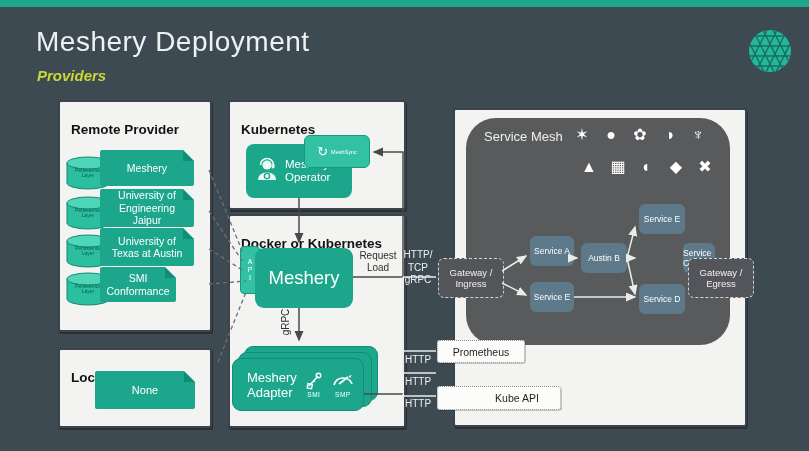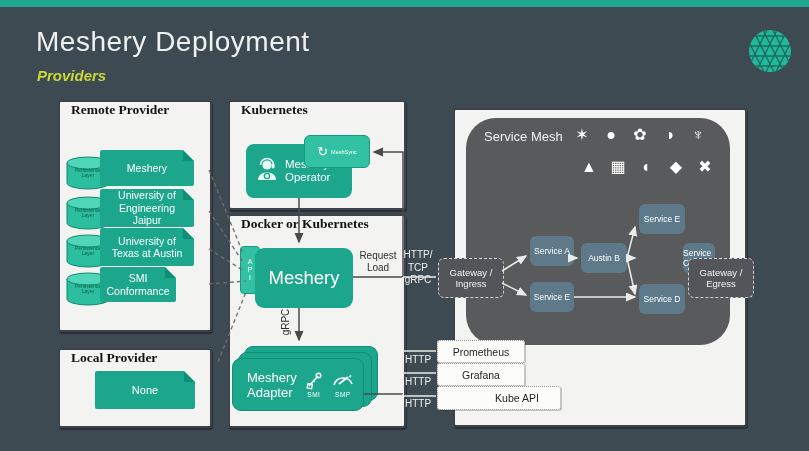--- a/index.html
+++ b/index.html
@@ -8,21 +8,21 @@
   .abs{position:absolute;}
   .pre{white-space:pre-line;}
   
   #topbar{left:0;top:0;width:809px;height:7px;background:#1fa78e;}
   
   #title{left:36px;top:26px;font-size:28px;color:#eef1f1;letter-spacing:.5px;}
   #subtitle{left:37px;top:67px;font-size:15px;font-style:italic;font-weight:bold;color:#c9d834;}
   
   .panel{background:#f3f4f2;border:2px solid #3a444a;border-radius:3px;
          box-shadow:1px 2px 0 rgba(0,0,0,.35);}
-  .panel-title{position:absolute;left:11px;top:0;font-size:13.5px;font-weight:bold;color:#121212;font-family:Liberation Serif, serif;}
+  .panel-title{position:absolute;left:11px;top:20px;font-size:13.5px;font-weight:bold;color:#121212;}
   
   .teal{background:#1ca78d;color:#fff;display:flex;align-items:center;justify-content:center;
         text-align:center;border-radius:2px;}
   .notch{clip-path:polygon(0 0,calc(100% - 11px) 0,100% 11px,100% 100%,0 100%);}
   .fold{position:absolute;right:0;top:0;width:11px;height:11px;background:#0f8e77;
         clip-path:polygon(0 0,100% 100%,0 100%);}
   .rowlbl{font-size:10.5px;line-height:12.5px;padding:0 4px;}
   
   .cyl{width:48px;height:34px;}
   .cyl-txt{position:absolute;font-size:5px;line-height:5px;color:#0a5d4b;text-align:center;width:40px;}
@@ -250,21 +250,20 @@
 Egress</div>
 
   <div class="abs svc" style="left:530px;top:236px;width:44px;height:30px;">Service A</div>
   <div class="abs svc" style="left:581px;top:243px;width:46px;height:30px;">Austin B</div>
   <div class="abs svc" style="left:639px;top:243px;width:32px;height:30px;margin-left:44px;">Service C</div>
   <div class="abs svc" style="left:639px;top:204px;width:46px;height:30px;">Service E</div>
   <div class="abs svc" style="left:530px;top:282px;width:44px;height:30px;">Service E</div>
   <div class="abs svc" style="left:639px;top:284px;width:46px;height:30px;">Service D</div>
 
   <div class="abs mon" style="left:437px;top:340px;width:86px;height:21px;">Prometheus</div>
-  <div class="abs mon" style="left:437px;top:363px;width:86px;height:21px;">Grafana</div>
   <div class="abs mon" style="left:437px;top:386px;width:86px;height:22px;padding-left:36px;">Kube API</div>
 
   <svg id="connectors" class="abs" width="809" height="451">
     <defs>
       <marker id="ad" markerWidth="8" markerHeight="8" refX="6" refY="3" orient="auto">
           <path d="M0 0 L7 3 L0 6 z" fill="#4a4a4a"></path>
         </marker>
       <marker id="al" markerWidth="8" markerHeight="8" refX="6" refY="3" orient="auto">
           <path d="M0 0 L7 3 L0 6 z" fill="#e9ece9"></path>
         </marker>

